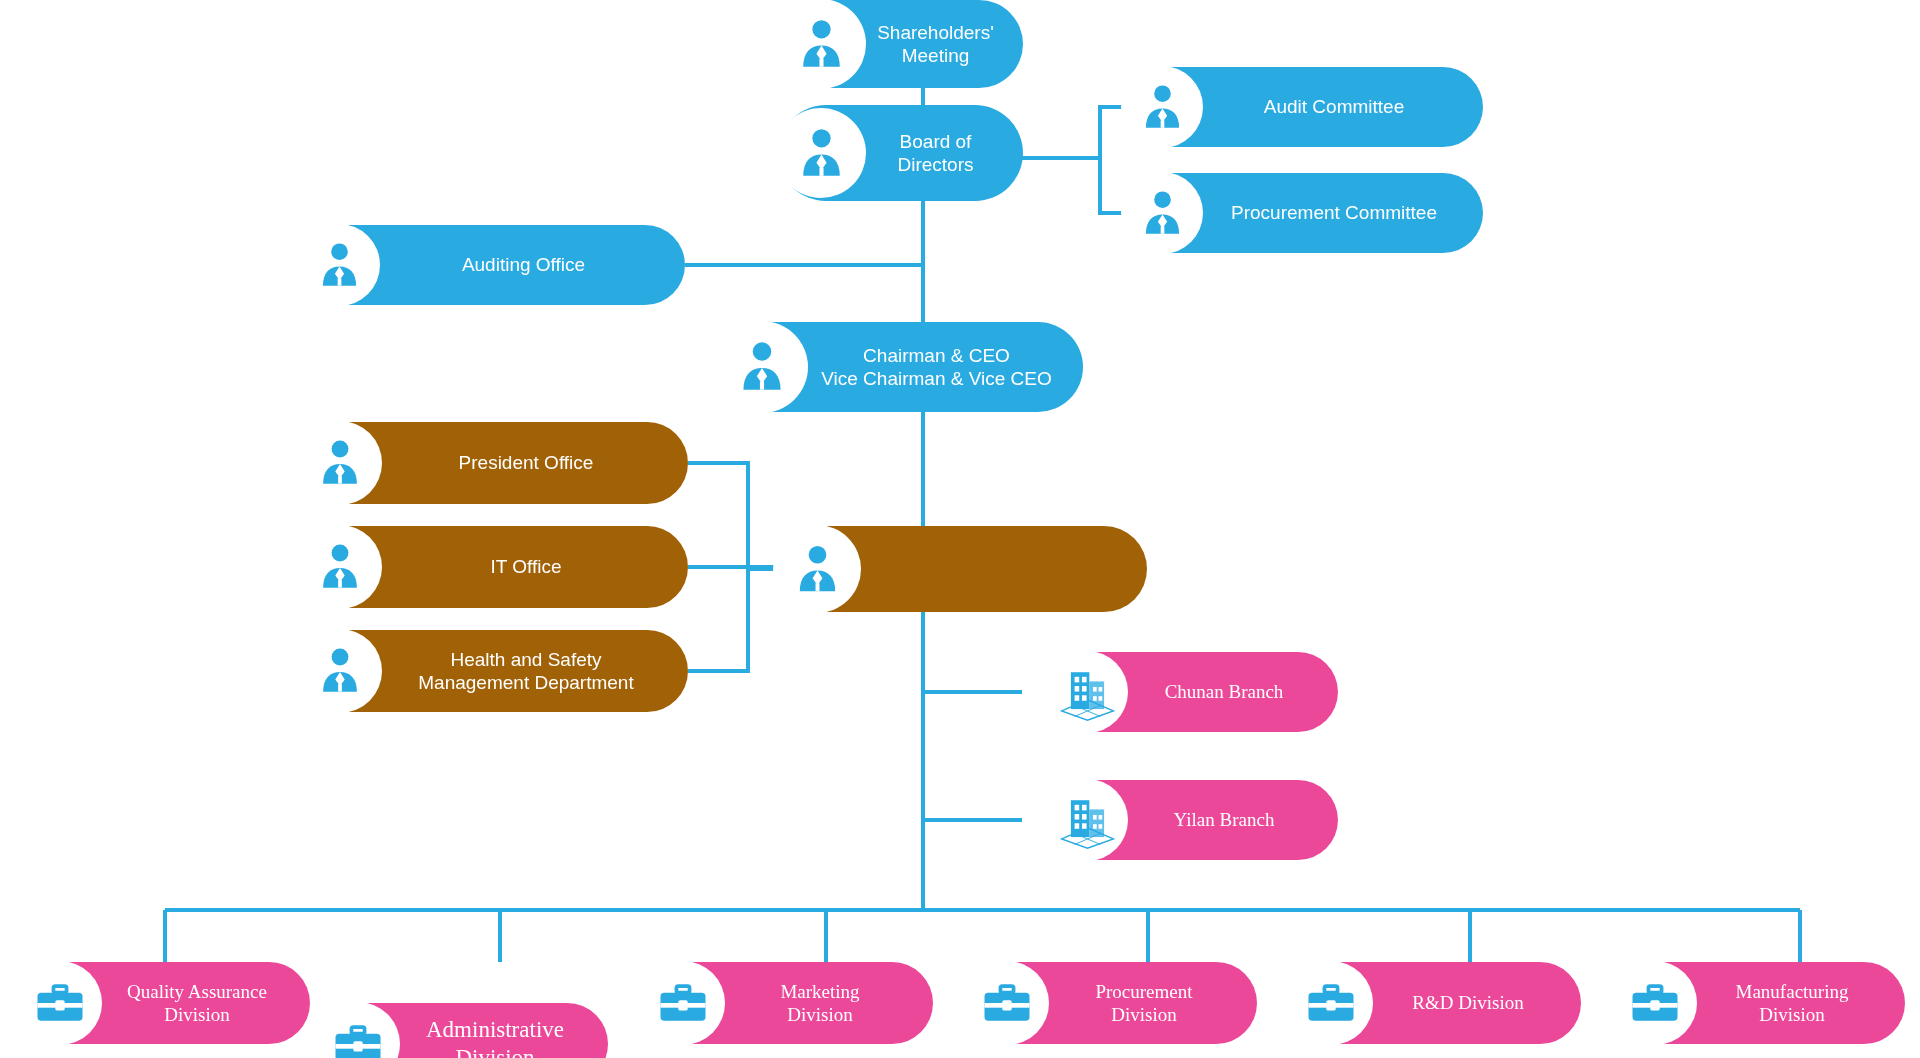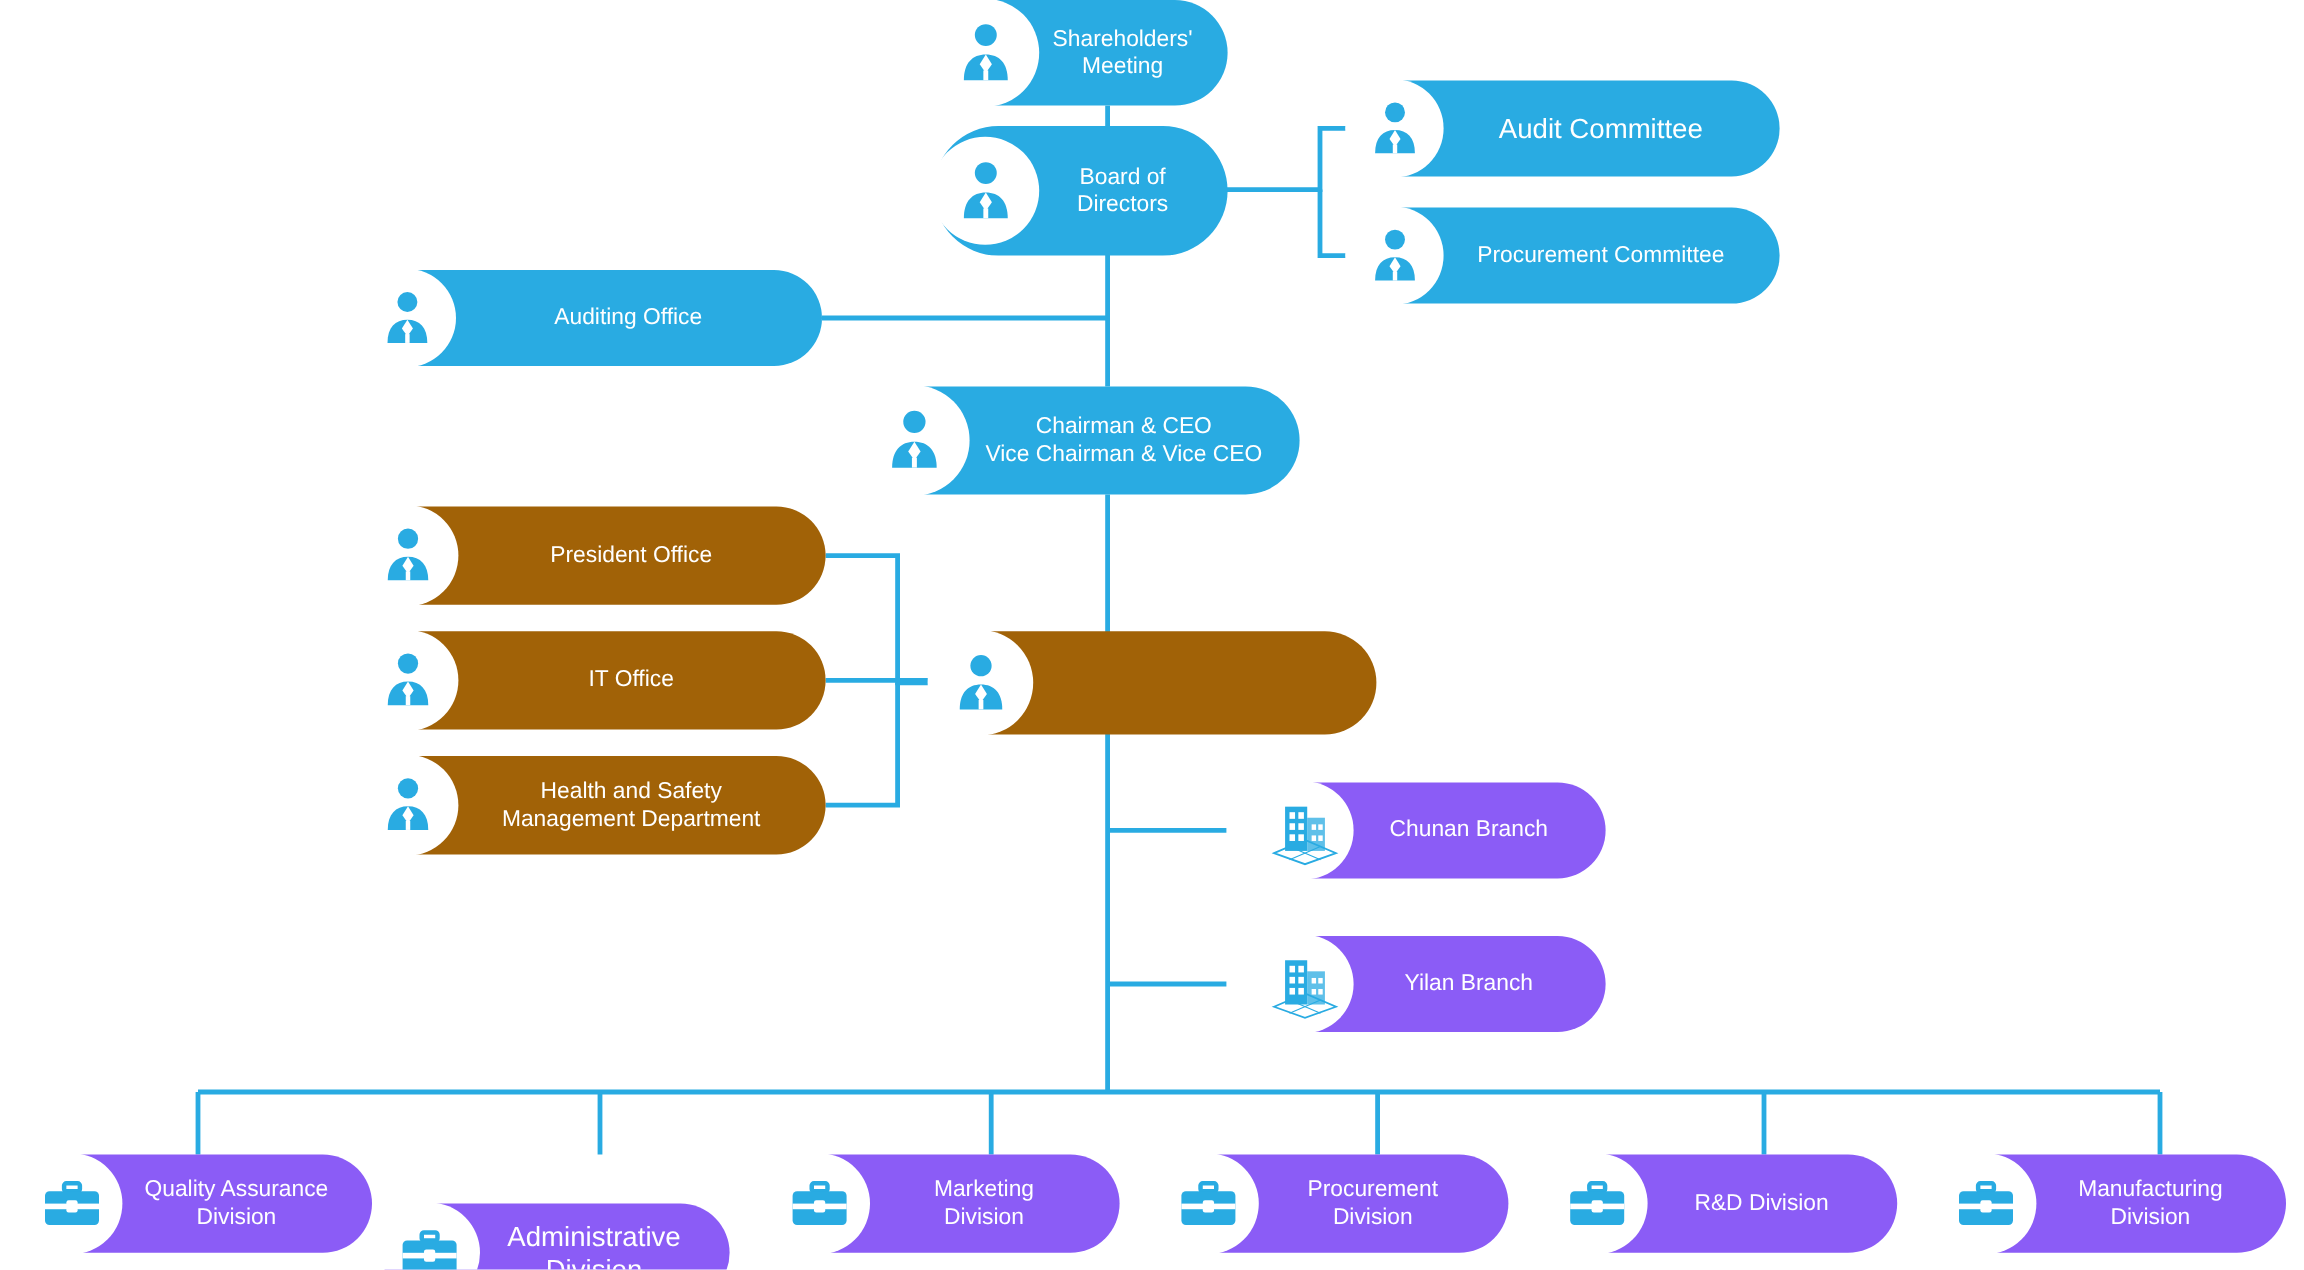--- a/index.html
+++ b/index.html
@@ -39,21 +39,21 @@
     transform:translateY(-50%);
     border-radius:50%;
     background:#ffffff;
     display:flex;align-items:center;justify-content:center;
     box-sizing:border-box;
   }
   .badge svg{display:block;}
   
   .blue{background:#29ABE2;}
   .teal{background:#a16207;}
-  .gray-teal{background:#8b5cf6;}
+  .gray-teal{background:#ec4899;font-family:Liberation Serif, serif;}
 </style>
 </head>
 <body>
 
 <div id="chart">
 
   <svg class="lines" viewBox="0 0 1920 1058">
     <g stroke="#29ABE2" stroke-width="4" fill="none">
 
       <line x1="923" y1="88" x2="923" y2="105"></line>
@@ -88,33 +88,33 @@
         <svg width="65" height="65" viewBox="0 0 64 64" aria-hidden="true">
           <circle cx="32" cy="17" r="9" fill="#29ABE2"></circle>
           <path d="M14 54 C14 40 21 33 32 33 C43 33 50 40 50 54 Z" fill="#29ABE2"></path>
           <path d="M32 33 L27 41 L32 48 L37 41 Z" fill="#ffffff"></path>
           <rect x="30" y="46" width="4" height="8" fill="#ffffff"></rect>
         </svg>
       </span>
       <span class="label" style="padding-left: 84px;">Shareholders'
 Meeting</span>
     </div>
-    <div class="node blue" style="left: 778px; top: 105px; width: 245px; height: 108px; font-size: 19px;">
+    <div class="node blue" style="left: 778px; top: 105px; width: 245px; height: 96px; font-size: 19px;">
       <span class="badge" style="width: 90px; height: 90px;">
         <svg width="65" height="65" viewBox="0 0 64 64" aria-hidden="true">
           <circle cx="32" cy="17" r="9" fill="#29ABE2"></circle>
           <path d="M14 54 C14 40 21 33 32 33 C43 33 50 40 50 54 Z" fill="#29ABE2"></path>
           <path d="M32 33 L27 41 L32 48 L37 41 Z" fill="#ffffff"></path>
           <rect x="30" y="46" width="4" height="8" fill="#ffffff"></rect>
         </svg>
       </span>
       <span class="label" style="padding-left: 84px;">Board of
 Directors</span>
     </div>
-    <div class="node blue" style="left: 1123px; top: 67px; width: 360px; height: 80px; font-size: 23px;">
+    <div class="node blue" style="left: 1123px; top: 67px; width: 360px; height: 80px; font-size: 19px;">
       <span class="badge" style="width: 82px; height: 82px;">
         <svg width="59" height="59" viewBox="0 0 64 64" aria-hidden="true">
           <circle cx="32" cy="17" r="9" fill="#29ABE2"></circle>
           <path d="M14 54 C14 40 21 33 32 33 C43 33 50 40 50 54 Z" fill="#29ABE2"></path>
           <path d="M32 33 L27 41 L32 48 L37 41 Z" fill="#ffffff"></path>
           <rect x="30" y="46" width="4" height="8" fill="#ffffff"></rect>
         </svg>
       </span>
       <span class="label" style="padding-left: 76px;">Audit Committee</span>
     </div>

